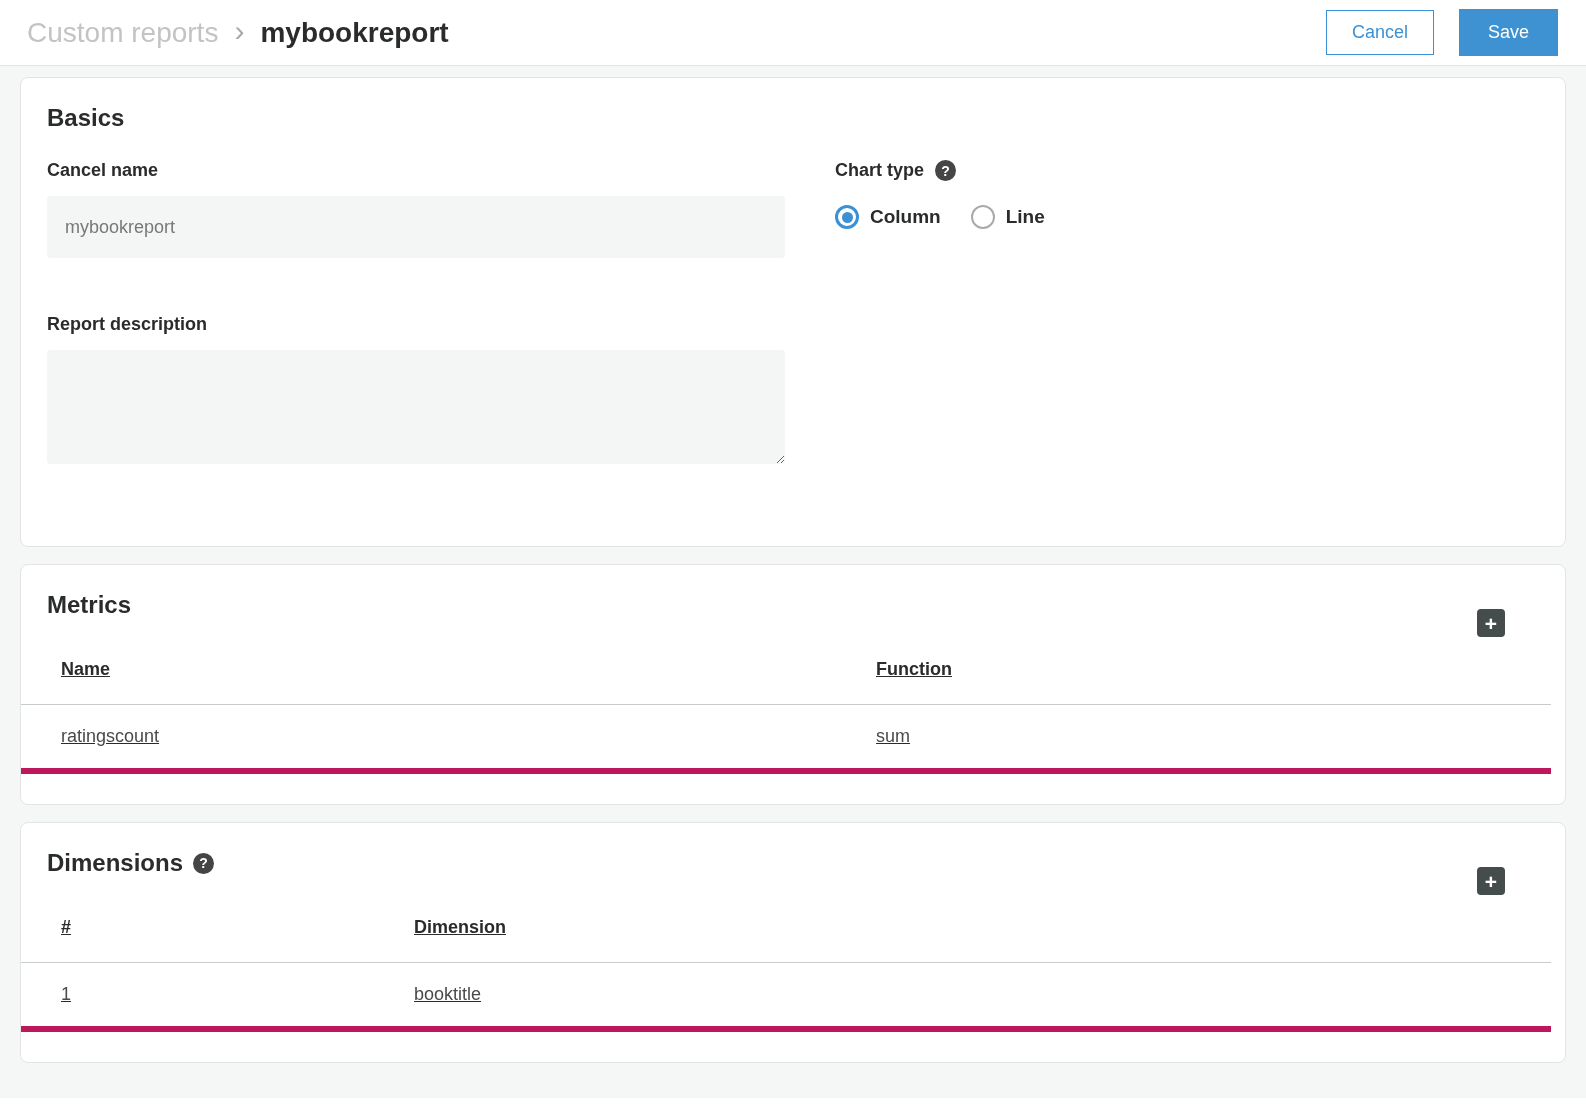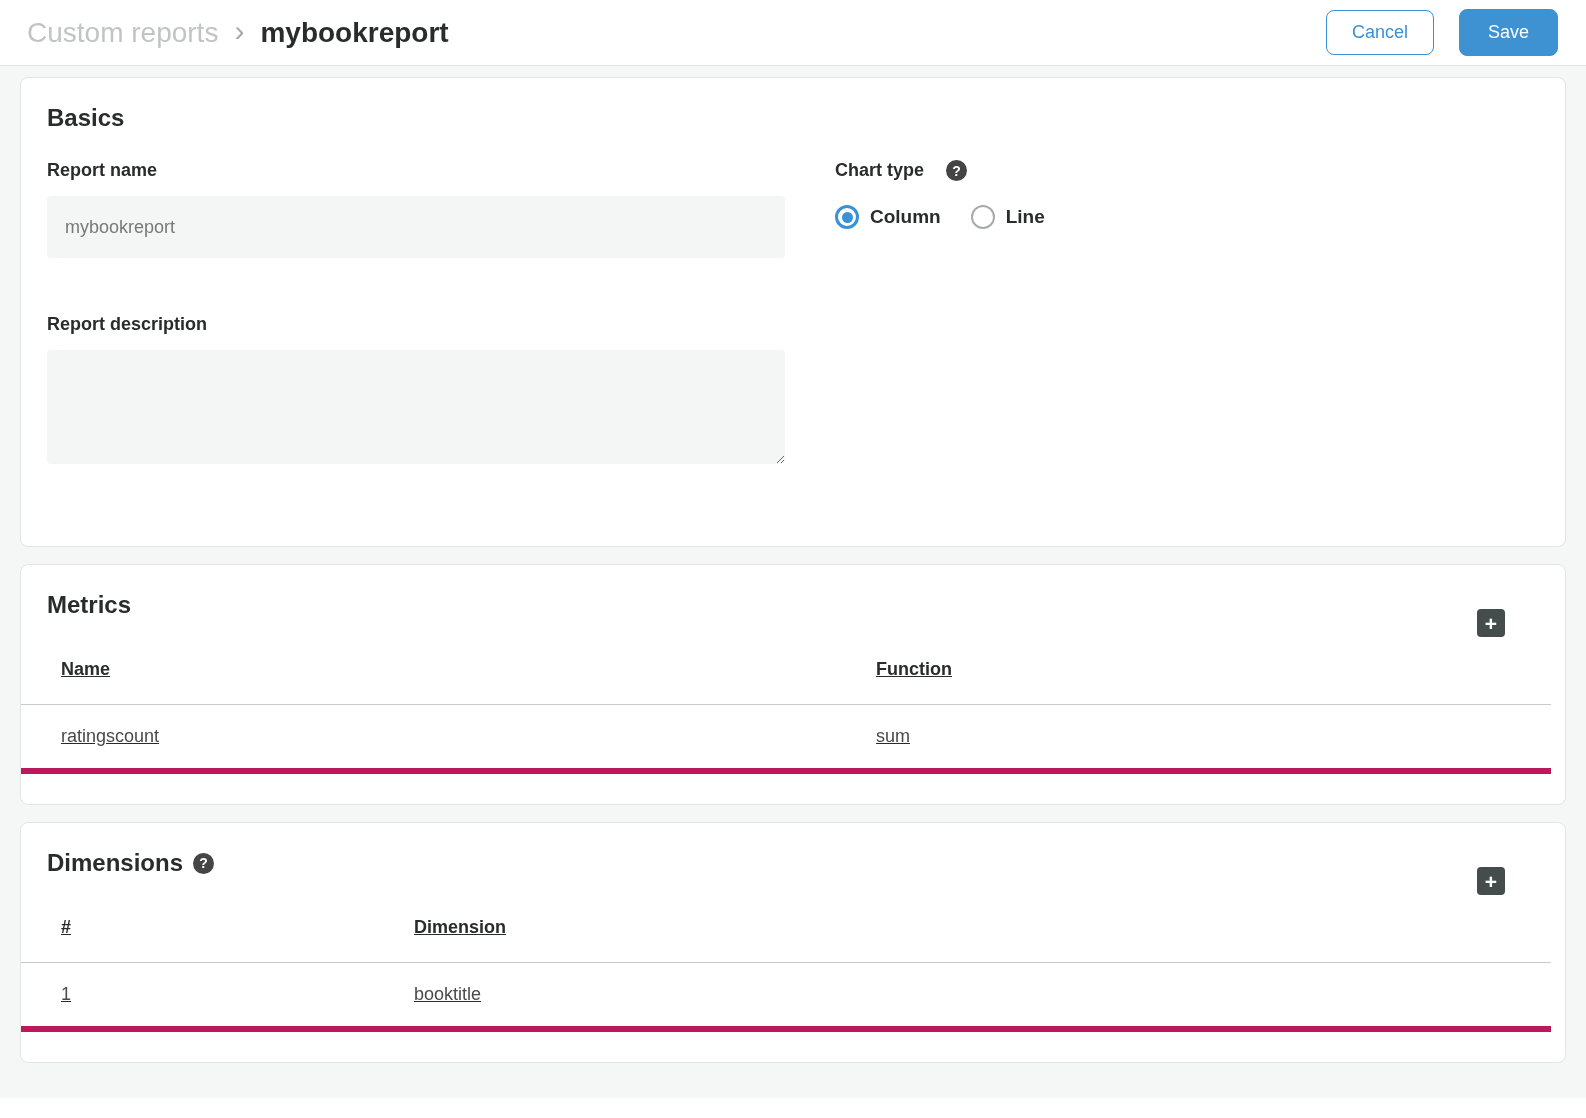--- a/index.html
+++ b/index.html
@@ -22,21 +22,21 @@
     padding: 0 28px 0 27px;
   }
   .breadcrumb { display: flex; align-items: center; gap: 16px; font-size: 28px; }
   .crumb-parent { color: #c2c4c4; font-weight: 400; cursor: pointer; }
   .crumb-sep { color: #a8aaaa; font-size: 30px; line-height: 1; transform: translateY(-2px); }
   .crumb-current { color: #2a2b2b; font-weight: 700; }
   .header-actions { display: flex; align-items: center; gap: 25px; }
   .btn {
     font-family: "Liberation Sans", sans-serif;
     font-size: 18px;
-    border-radius: 8px;
+    border-radius: 0;
     padding: 11px 25px;
     cursor: pointer;
     line-height: 1.2;
   }
   .btn-cancel { background: #ffffff; color: #3b91d5; border: 1px solid #3b91d5; }
   .btn-save   { background: #3e92d2; color: #ffffff; border: 1px solid #3e92d2; padding: 12px 28px; }
 
   
   .page {
     background: #f5f6f6;
@@ -71,21 +71,21 @@
   .text-area {
     width: 738px; height: 114px;
     background: #f4f5f5;
     border: none; border-radius: 4px;
     font-family: "Liberation Sans", sans-serif;
     font-size: 18px; color: #4a4a4a;
     padding: 12px 18px;
     resize: both;
     outline: none;
   }
-  .label-row { display: flex; align-items: center; gap: 22px; }
+  .label-row { display: flex; align-items: center; gap: 11px; }
   .help-icon {
     width: 21px; height: 21px; border-radius: 50%;
     background: #454545; color: #ffffff;
     font-size: 14px; font-weight: 700;
     display: inline-flex; align-items: center; justify-content: center;
     cursor: pointer;
   }
   .radio-row { display: flex; align-items: center; margin-top: 24px; }
   .radio-option { display: inline-flex; align-items: center; gap: 11px; margin-right: 30px; cursor: pointer; }
   .radio-circle {
@@ -140,21 +140,21 @@
   </div>
 </header>
 
 <main class="page">
 
   <section class="card card-basics">
     <h2 class="section-title">Basics</h2>
     <div class="basics-columns">
       <div class="basics-left">
         <div class="field-block">
-          <div class="field-label">Report name</div>
+          <div class="field-label">Cancel name</div>
           <input class="text-input" type="text" value="mybookreport" style="">
         </div>
         <div class="field-block field-block-desc">
           <div class="field-label">Report description</div>
           <textarea class="text-area" style=""></textarea>
         </div>
       </div>
       <div class="basics-right">
         <div class="label-row">
           <span class="field-label" style="margin-bottom:0;">Chart type</span>

